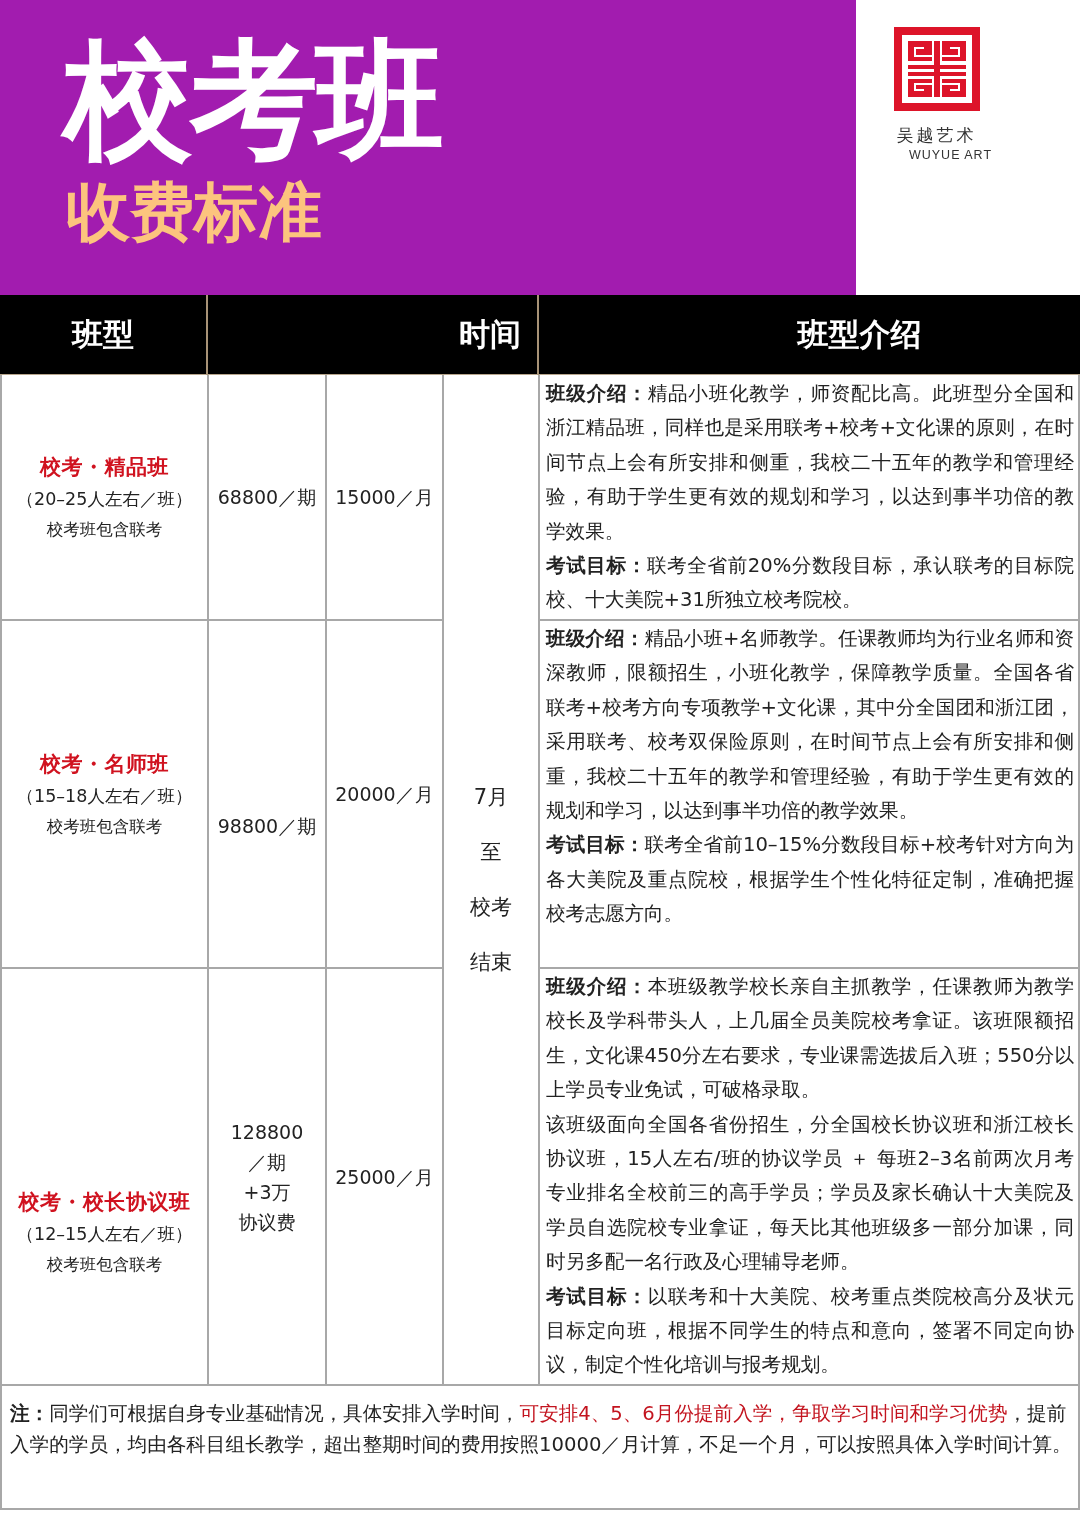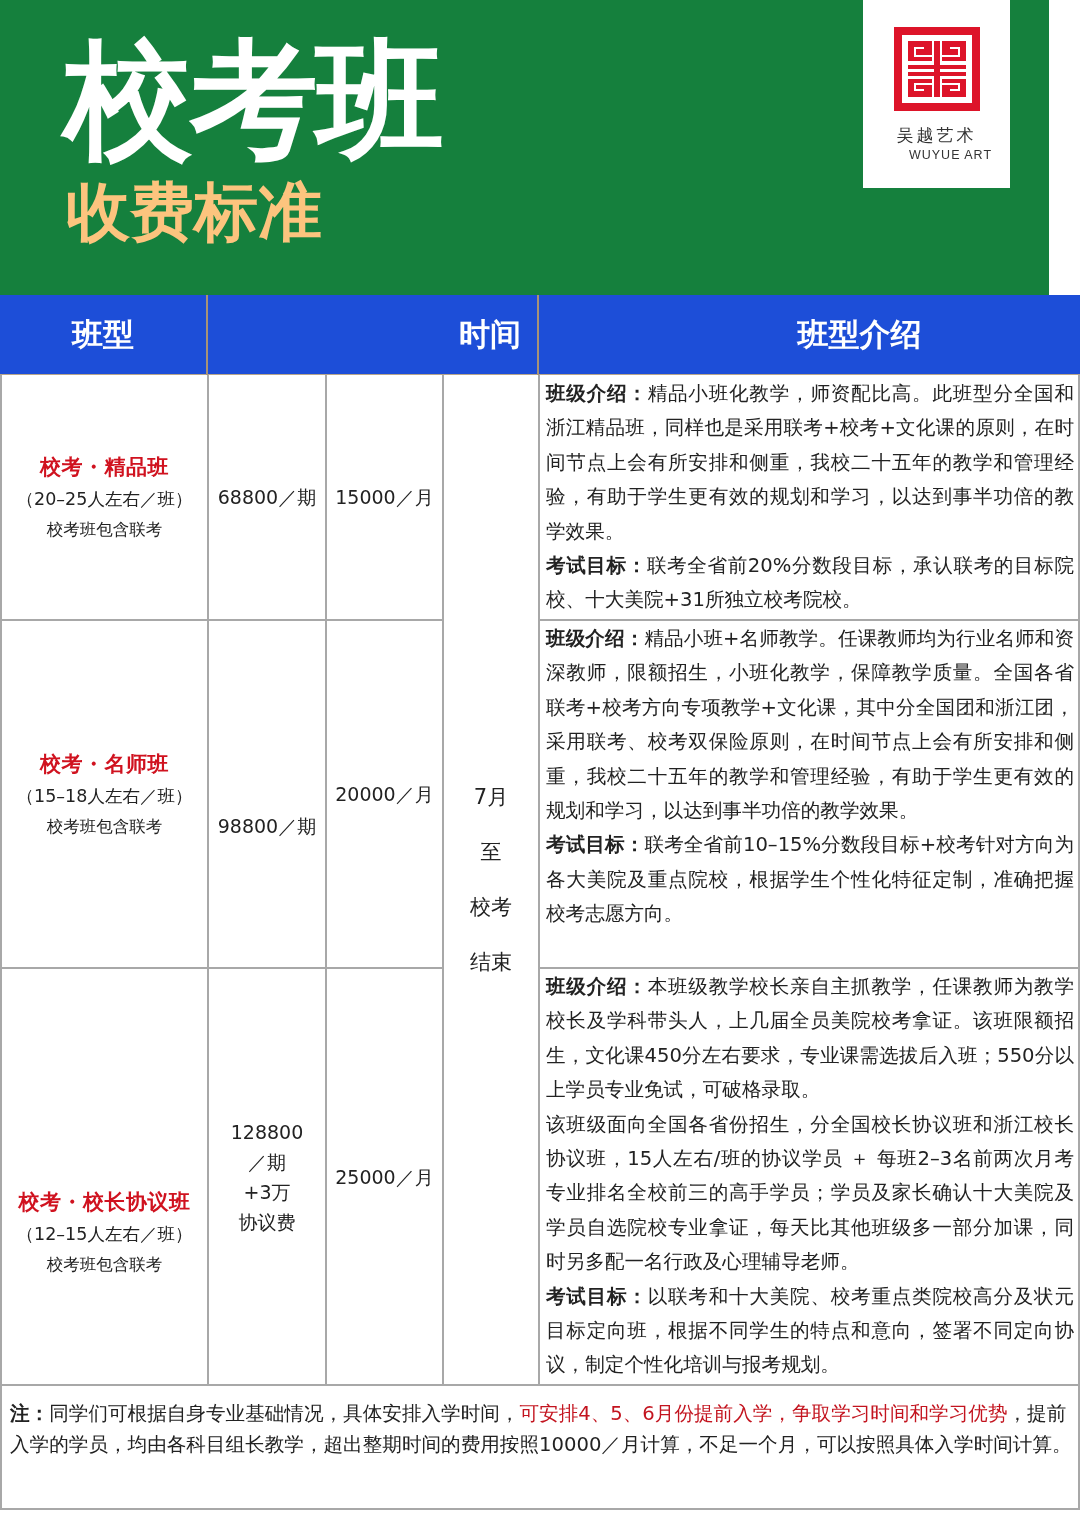--- a/index.html
+++ b/index.html
@@ -1,28 +1,28 @@
 <!DOCTYPE html>
 <html><head>
 <meta charset="utf-8">
 <style>
   * { box-sizing: border-box; margin: 0; padding: 0; }
   html, body { width: 1080px; height: 1514px; background: #ffffff; overflow: hidden; }
   body { font-family: "DejaVu Sans", "Liberation Sans", sans-serif; color: #222; position: relative; }
 
-  .hero { position: absolute; left: 0; top: 0; width: 1049px; height: 295px; background: #15803d; }
+  .hero { position: absolute; left: 0; top: 0; width: 856px; height: 295px; background: #a21caf; }
   .hero-title { position: absolute; left: 64px; top: 36px; font-size: 128px; font-weight: 900; color: #ffffff; letter-spacing: -2px; line-height: 1; }
   .hero-subtitle { position: absolute; left: 66px; top: 180px; font-size: 64px; font-weight: 900; color: #fcc47e; letter-spacing: 0px; line-height: 1; }
 
   .logo-box { position: absolute; left: 863px; top: 0; width: 147px; height: 188px; background: #ffffff; }
   .logo-mark { position: absolute; left: 31px; top: 27px; width: 86px; height: 84px; }
   .logo-cn { position: absolute; left: 0; width: 147px; top: 124px; text-align: center; font-size: 17px; color: #333; letter-spacing: 3px; }
   .logo-en { position: absolute; left: 0; width: 147px; top: 148px; text-align: center; font-size: 12.5px; color: #333; letter-spacing: 1px; font-family: "Liberation Sans", sans-serif; padding-left: 28px; }
 
-  .thead { position: absolute; left: 0; top: 295px; width: 1080px; height: 80px; background: #1d4ed8; border-bottom: 1px solid #b7a58c; }
+  .thead { position: absolute; left: 0; top: 295px; width: 1080px; height: 80px; background: #000000; border-bottom: 1px solid #b7a58c; }
   .th { position: absolute; top: 0; height: 80px; display: flex; align-items: center; justify-content: center; color: #ffffff; font-size: 31px; font-weight: 900; border-right: 2px solid #a89377; }
   .th.last { border-right: none; }
 
   .grid-line-v { position: absolute; width: 2px; background: #a8a8a8; }
   .grid-line-h { position: absolute; height: 2px; background: #a8a8a8; }
 
   .cell { position: absolute; display: flex; flex-direction: column; align-items: center; justify-content: center; text-align: center; }
   .class-name { color: #d0121f; font-weight: 700; font-size: 21px; letter-spacing: 0.5px; margin-bottom: 6px; }
   .class-size { font-size: 17.5px; color: #222; margin-bottom: 8px; }
   .class-note { font-size: 16.5px; color: #222; }

